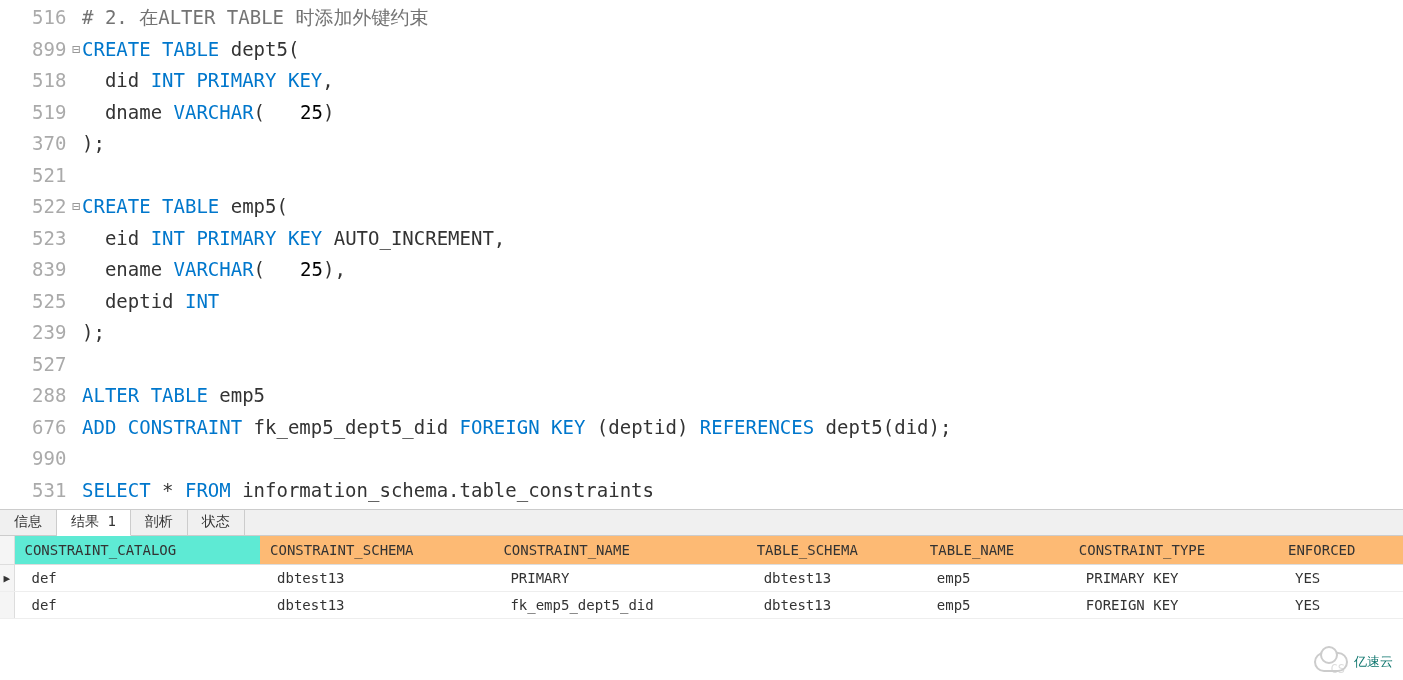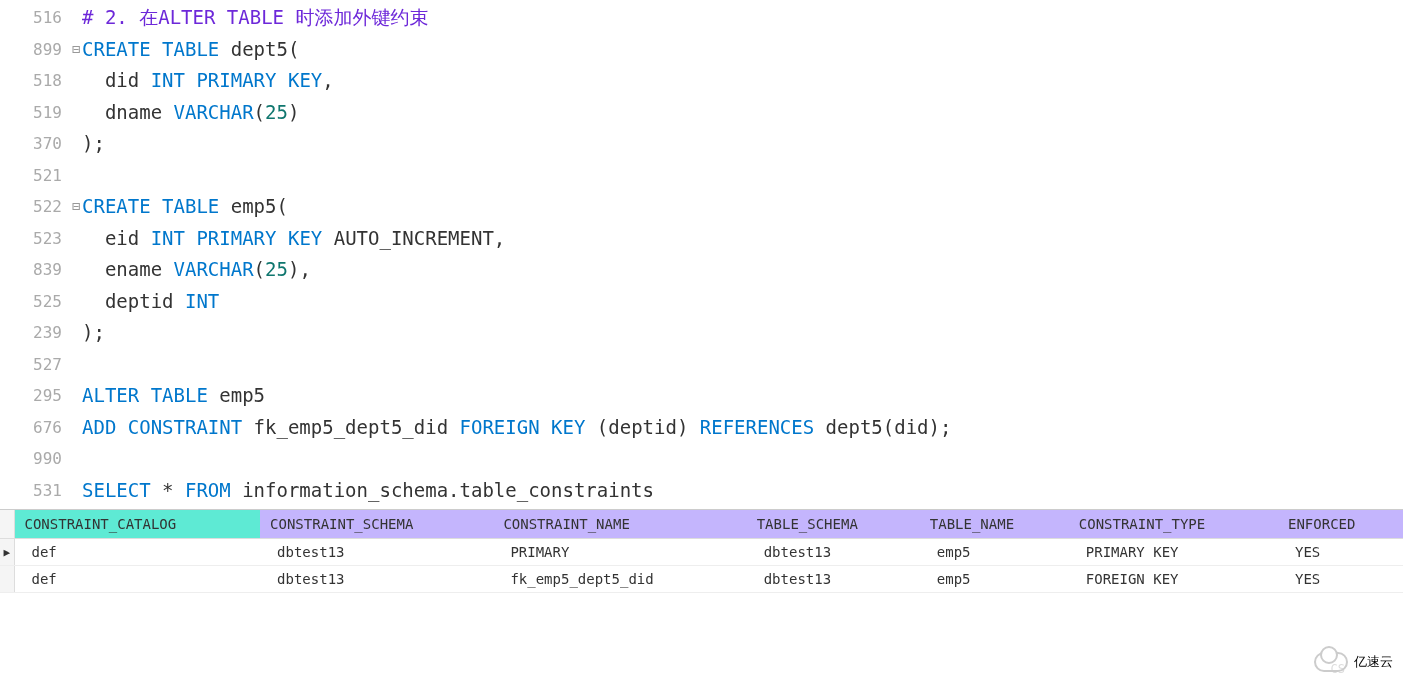--- a/index.html
+++ b/index.html
@@ -18,21 +18,21 @@
     height: 509px;
   }
   .gutter {
     width: 70px;
     flex-shrink: 0;
     text-align: right;
     padding-right: 8px;
     color: #aaa;
     background: #fff;
     font-family: Consolas, monospace;
-    font-size: 16px;
+    font-size: 19px;
     line-height: 31.5px;
     padding-top: 2px;
     padding-left: 32px;
   }
   .fold-col {
     width: 12px;
     flex-shrink: 0;
     position: relative;
     font-family: Consolas, monospace;
     font-size: 14px;
@@ -50,22 +50,22 @@
     flex: 1;
     font-family: Consolas, "Microsoft YaHei", monospace;
     font-size: 19px;
     line-height: 31.5px;
     padding-top: 2px;
     white-space: pre;
     color: #333;
   }
   .code .line { height: 31.5px; }
   .kw { color: #0077cc; }
-  .num { color: #0f766e; }
-  .comment { color: #6d28d9; text-align: right; }
+  .num { color: #000000; margin-left: 35px; }
+  .comment { color: #737373; text-align: right; }
   .bottom-panel {
     border-top: 1px solid #ccc;
     background: #fff;
   }
   .tabs {
     display: flex;
     background: #f0f0f0;
     border-bottom: 1px solid #ccc;
     font-size: 14px;
     height: 26px;
@@ -88,21 +88,21 @@
     width: 100%;
     border-collapse: collapse;
     font-size: 14px;
   }
   .results th {
     text-align: left;
     padding: 6px 10px;
     border-bottom: 1px solid #ddd;
     font-weight: normal;
     color: #333;
-    background: #c4b5fd;
+    background: #fdba74;
   }
   .results th.active-col {
     background: #5eead4;
   }
   .results td {
     padding: 5px 17px;
     border-bottom: 1px solid #eee;
     color: #333;
   }
   .row-marker {
@@ -117,21 +117,21 @@
   .results th.row-marker {
     background: #f5f5f5;
   }
   .watermark {
     position: absolute;
     right: 10px;
     bottom: 8px;
     display: flex;
     align-items: center;
     gap: 6px;
-    color: #000000;
+    color: #0f766e;
     font-size: 13px;
   }
   .watermark .cloud {
     width: 34px;
     height: 20px;
     border: 2px solid #ccc;
     border-radius: 12px;
     position: relative;
   }
   .watermark .cloud::before {
@@ -163,21 +163,21 @@
       <div>518</div>
       <div>519</div>
       <div>370</div>
       <div>521</div>
       <div>522</div>
       <div>523</div>
       <div>839</div>
       <div>525</div>
       <div>239</div>
       <div>527</div>
-      <div>295</div>
+      <div>288</div>
       <div>676</div>
       <div>990</div>
       <div>531</div>
     </div>
   <div class="fold-col" id="foldcol">
       <div class="fold-mark"></div>
       <div class="fold-mark">⊟</div>
       <div class="fold-mark"></div>
       <div class="fold-mark"></div>
       <div class="fold-mark"></div>
@@ -190,20 +190,26 @@
       <div class="fold-mark"></div>
       <div class="fold-mark"></div>
       <div class="fold-mark"></div>
       <div class="fold-mark"></div>
       <div class="fold-mark"></div>
     </div>
   <div class="code" id="code"><div class="line"><span class="comment"># 2. 在ALTER TABLE 时添加外键约束</span></div><div class="line"><span class="kw">CREATE</span><span> </span><span class="kw">TABLE</span><span> dept5(</span></div><div class="line"><span>  did </span><span class="kw">INT</span><span> </span><span class="kw">PRIMARY</span><span> </span><span class="kw">KEY</span><span>,</span></div><div class="line"><span>  dname </span><span class="kw">VARCHAR</span><span>(</span><span class="num">25</span><span>)</span></div><div class="line"><span>);</span></div><div class="line"><span></span></div><div class="line"><span class="kw">CREATE</span><span> </span><span class="kw">TABLE</span><span> emp5(</span></div><div class="line"><span>  eid </span><span class="kw">INT</span><span> </span><span class="kw">PRIMARY</span><span> </span><span class="kw">KEY</span><span> AUTO_INCREMENT,</span></div><div class="line"><span>  ename </span><span class="kw">VARCHAR</span><span>(</span><span class="num">25</span><span>),</span></div><div class="line"><span>  deptid </span><span class="kw">INT</span></div><div class="line"><span>);</span></div><div class="line"><span></span></div><div class="line"><span class="kw">ALTER</span><span> </span><span class="kw">TABLE</span><span> emp5</span></div><div class="line"><span class="kw">ADD</span><span> </span><span class="kw">CONSTRAINT</span><span> fk_emp5_dept5_did </span><span class="kw">FOREIGN</span><span> </span><span class="kw">KEY</span><span> (deptid) </span><span class="kw">REFERENCES</span><span> dept5(did);</span></div><div class="line"><span></span></div><div class="line"><span class="kw">SELECT</span><span> * </span><span class="kw">FROM</span><span> information_schema.table_constraints</span></div></div>
 </div>
 
 <div class="bottom-panel">
+  <div class="tabs" id="tabs">
+      <div class="tab">信息</div>
+      <div class="tab active">结果 1</div>
+      <div class="tab">剖析</div>
+      <div class="tab">状态</div>
+    </div>
   <div class="results">
     <table>
       <thead id="thead">
           <tr>
             <th class="row-marker"></th>
             <th class="active-col">CONSTRAINT_CATALOG</th>
             <th>CONSTRAINT_SCHEMA</th>
             <th>CONSTRAINT_NAME</th>
             <th>TABLE_SCHEMA</th>
             <th>TABLE_NAME</th>

